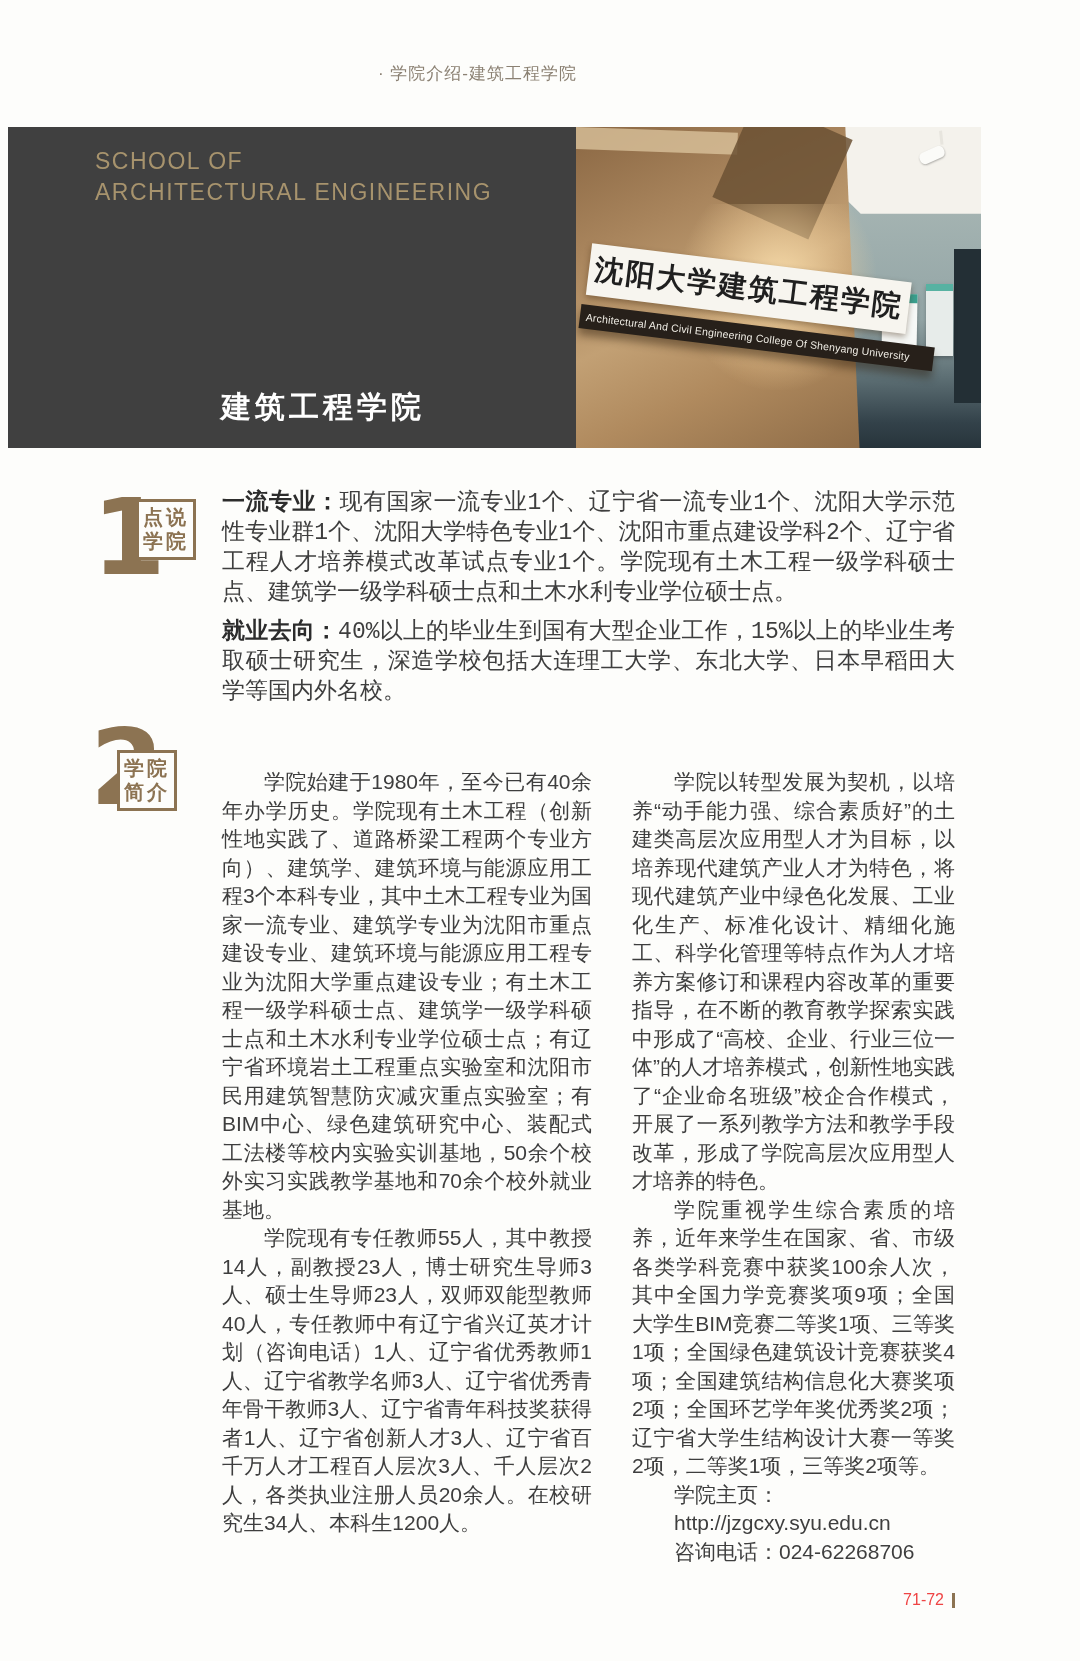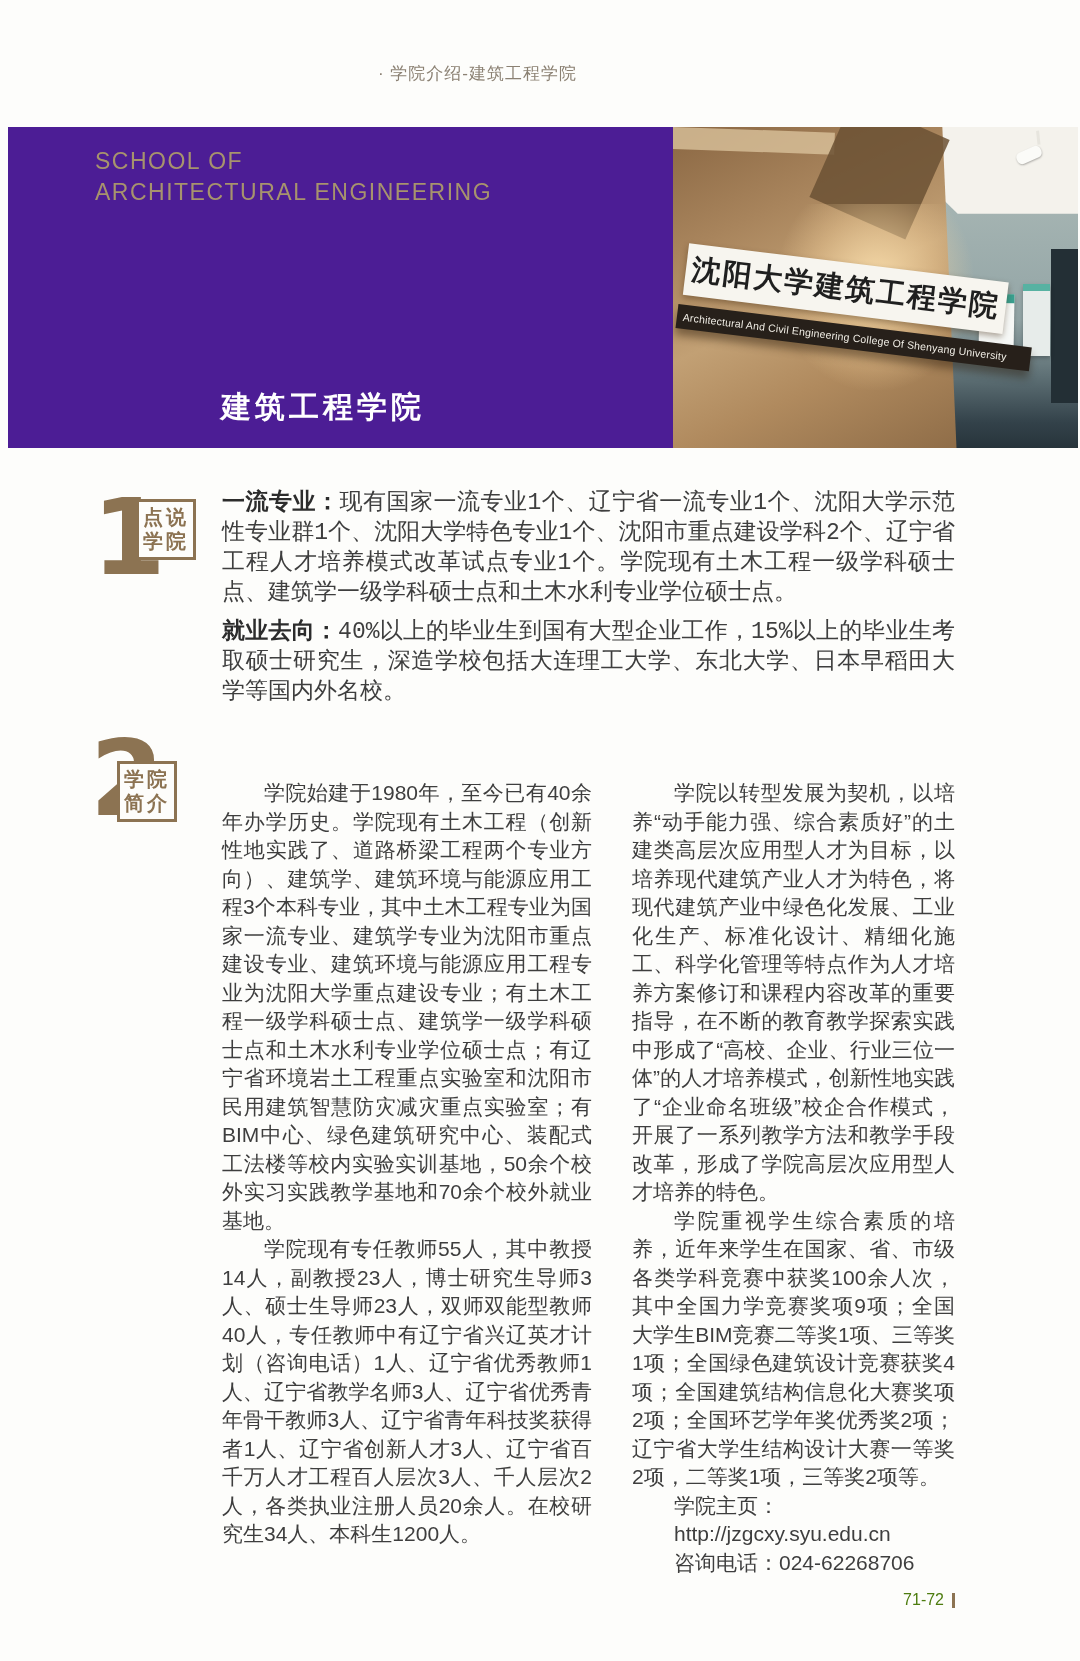--- a/index.html
+++ b/index.html
@@ -21,23 +21,23 @@
     text-align: center;
     font-size: 17px;
     color: #8b8173;
     letter-spacing: 1px;
   }
   
   .banner {
     position: relative;
     margin-top: 42px;
     margin-left: 8px;
-    width: 1070px;
+    width: 973px;
     height: 321px;
-    background: #4c1d95;
+    background: #404040;
   }
   .school-en {
     position: absolute;
     left: 87px;
     top: 19px;
     font-size: 23px;
     line-height: 31px;
     letter-spacing: 1.5px;
     color: #a7936d;
     font-weight: 400;
@@ -161,37 +161,37 @@
     padding: 3px 4px;
     letter-spacing: 3px;
     text-align: center;
     white-space: nowrap;
   }
   .marker-1 .marker-box { left: 46px; top: 11px; }
   .marker-2 .marker-box { left: 27px; top: 26px; }
   
   .sec1-text { width: 733px; font-size: 23px; line-height: 30px; text-align: justify; color: #3e3e3e; font-family: Liberation Mono, monospace; }
   .sec1-text p { margin-bottom: 9px; }
-  .sec1-text p:last-child { margin-bottom: 12px; }
+  .sec1-text p:last-child { margin-bottom: 1px; }
   .lead { font-weight: 700; color: #2c2c2c; }
   
   .columns { width: 733px; padding-top: 44px; display: flex; }
   .col { font-size: 21px; line-height: 28.5px; text-align: justify; color: #3e3e3e; }
   .col-left  { width: 370px; margin-right: 40px; flex: 0 0 370px; }
   .col-right { width: 323px; flex: 0 0 323px; }
   .col p { text-indent: 2em; }
   .contact { text-indent: 0; padding-left: 2em; text-align: left; }
   .contact div { white-space: nowrap; }
   
   .footer {
     position: absolute;
     right: 125px;
     bottom: 52px;
     font-size: 16px;
-    color: #4d7c0f;
+    color: #ef4444;
     display: flex;
     align-items: center;
   }
   .footer-bar {
     display: inline-block;
     width: 3px; height: 15px;
     background: #8c7352;
     margin-left: 8px;
   }
 </style>

